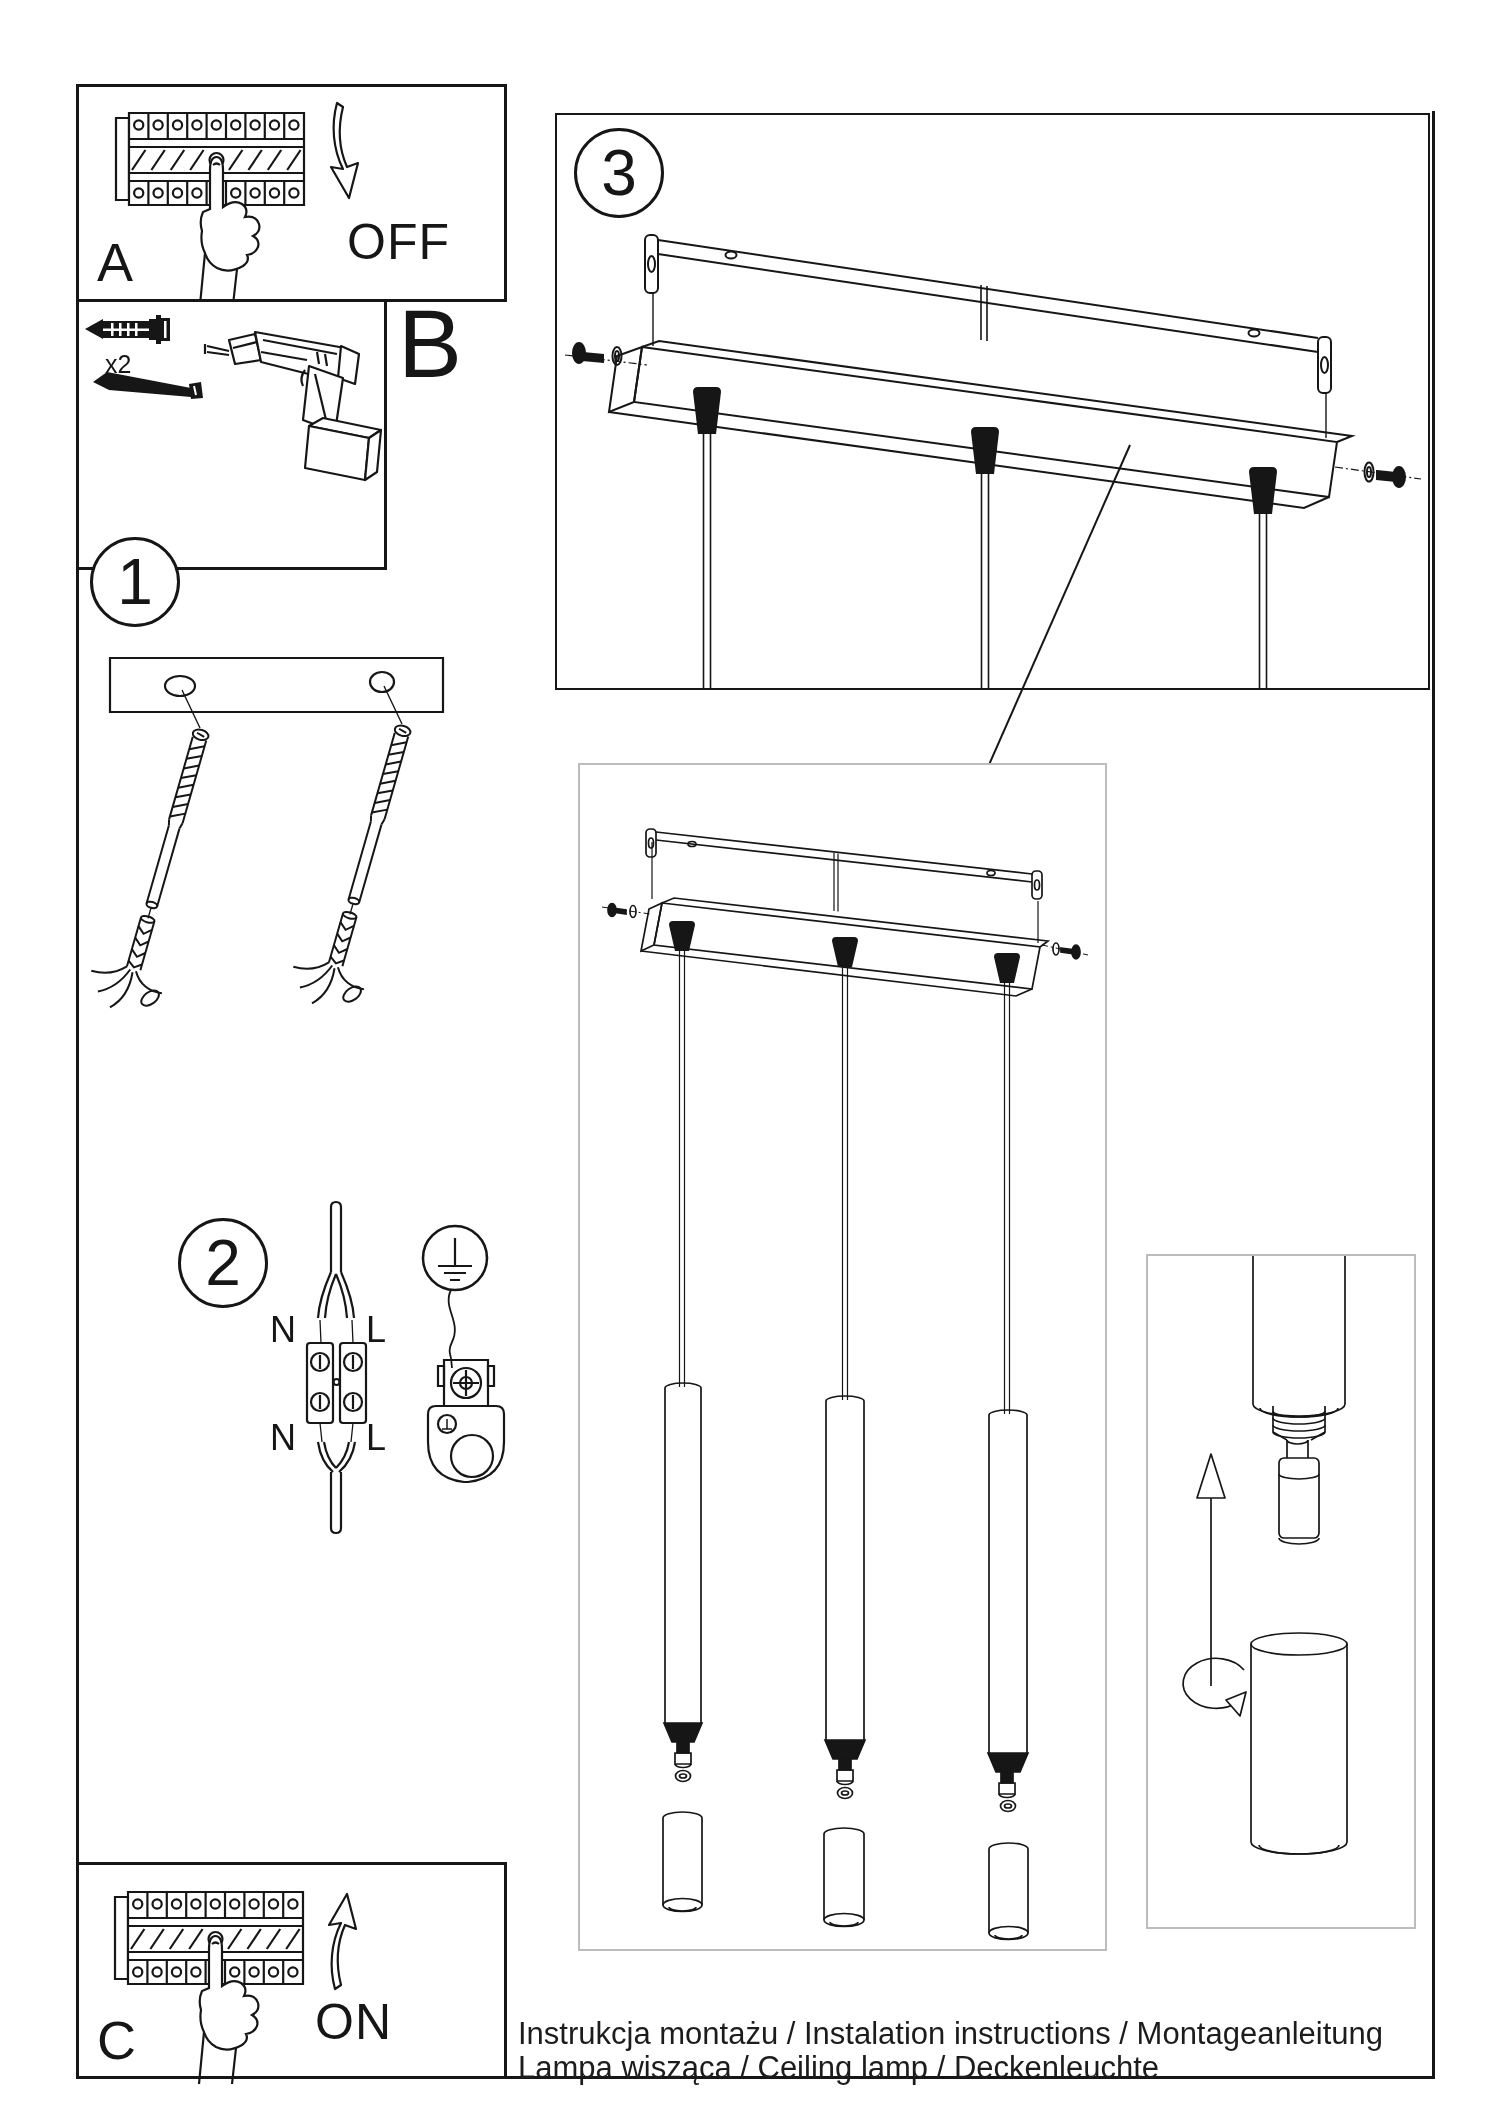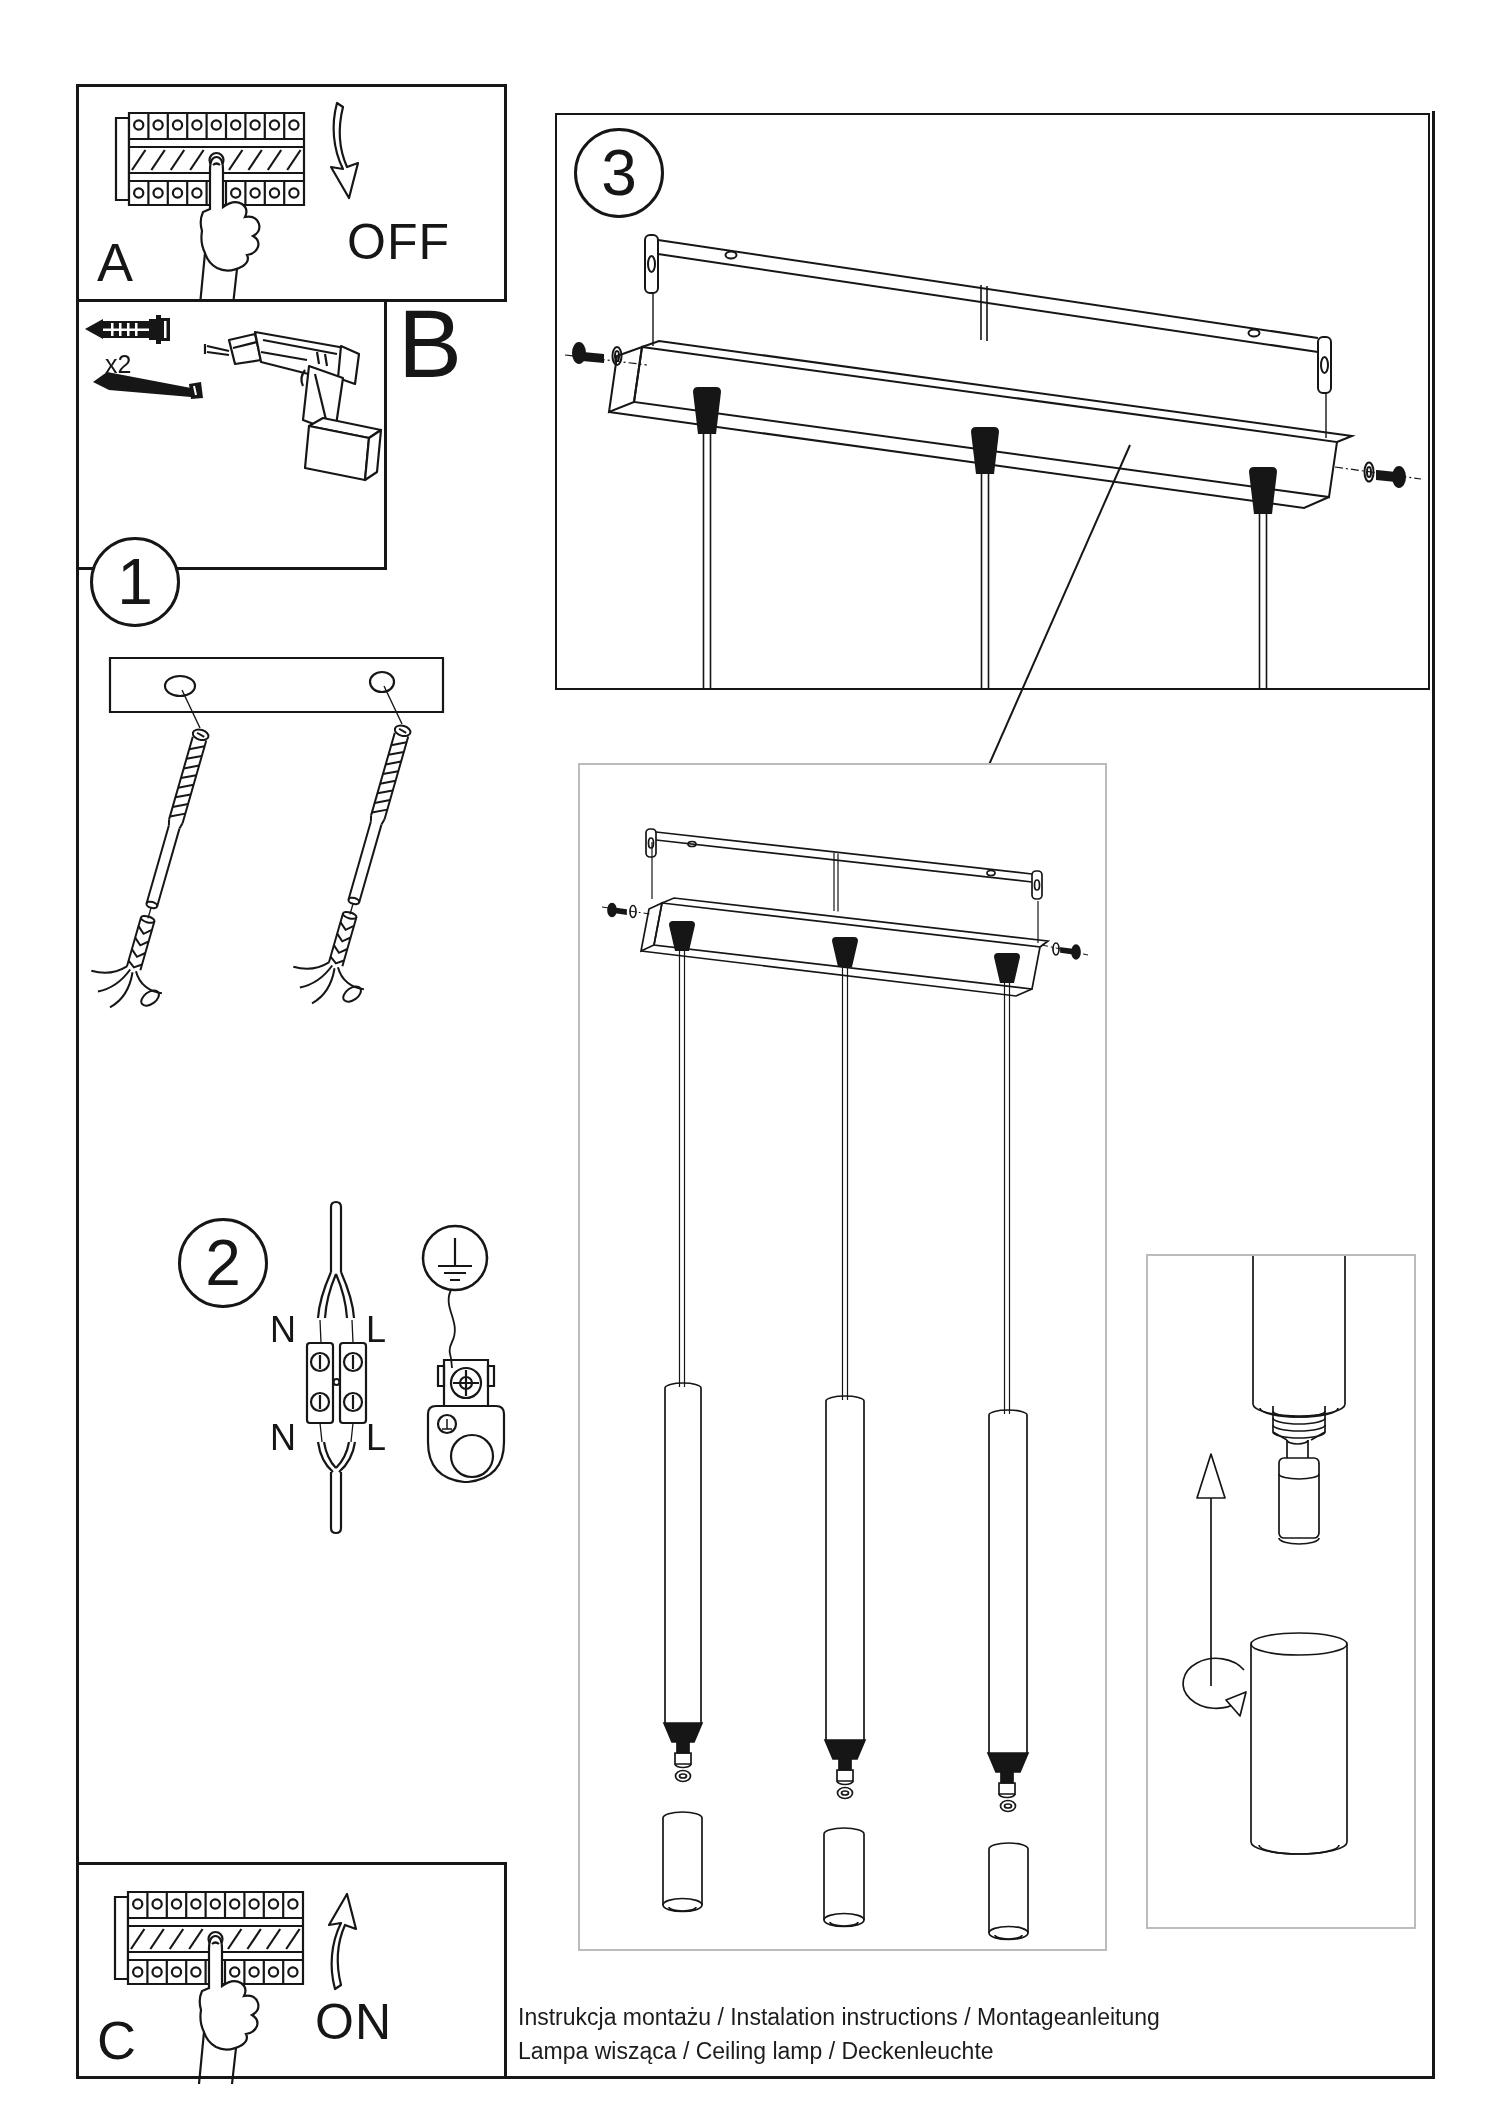--- a/index.html
+++ b/index.html
@@ -8,21 +8,21 @@
   .abs{position:absolute;}
   .ln{position:absolute;background:#161616;}
   .box{position:absolute;border:3px solid #161616;background:#fff;box-sizing:border-box;}
   .lightbox{position:absolute;border:2px solid #bcbcbc;background:#fff;box-sizing:border-box;}
   .biglet{position:absolute;font-size:54px;color:#161616;line-height:1;}
   .statelbl{position:absolute;font-size:50px;color:#161616;line-height:1;letter-spacing:1px;}
   .stepcirc{position:absolute;border:3px solid #161616;border-radius:50%;background:#fff;
             display:flex;align-items:center;justify-content:center;font-size:64px;color:#161616;}
   .wirelbl{position:absolute;font-size:36px;color:#161616;line-height:1;}
   .qty{position:absolute;font-size:25px;color:#161616;line-height:1;}
-  .footer{position:absolute;font-size:23px;color:#1c1c1c;line-height:1;white-space:nowrap;}
+  .footer{position:absolute;font-size:31px;color:#1c1c1c;line-height:1;white-space:nowrap;margin-top:12px;}
   svg{position:absolute;left:0;top:0;overflow:visible;}
   svg *{vector-effect:non-scaling-stroke;}
 </style>
 </head>
 <body>
 
 <div class="page">
 
   <svg width="0" height="0">
     <defs>

